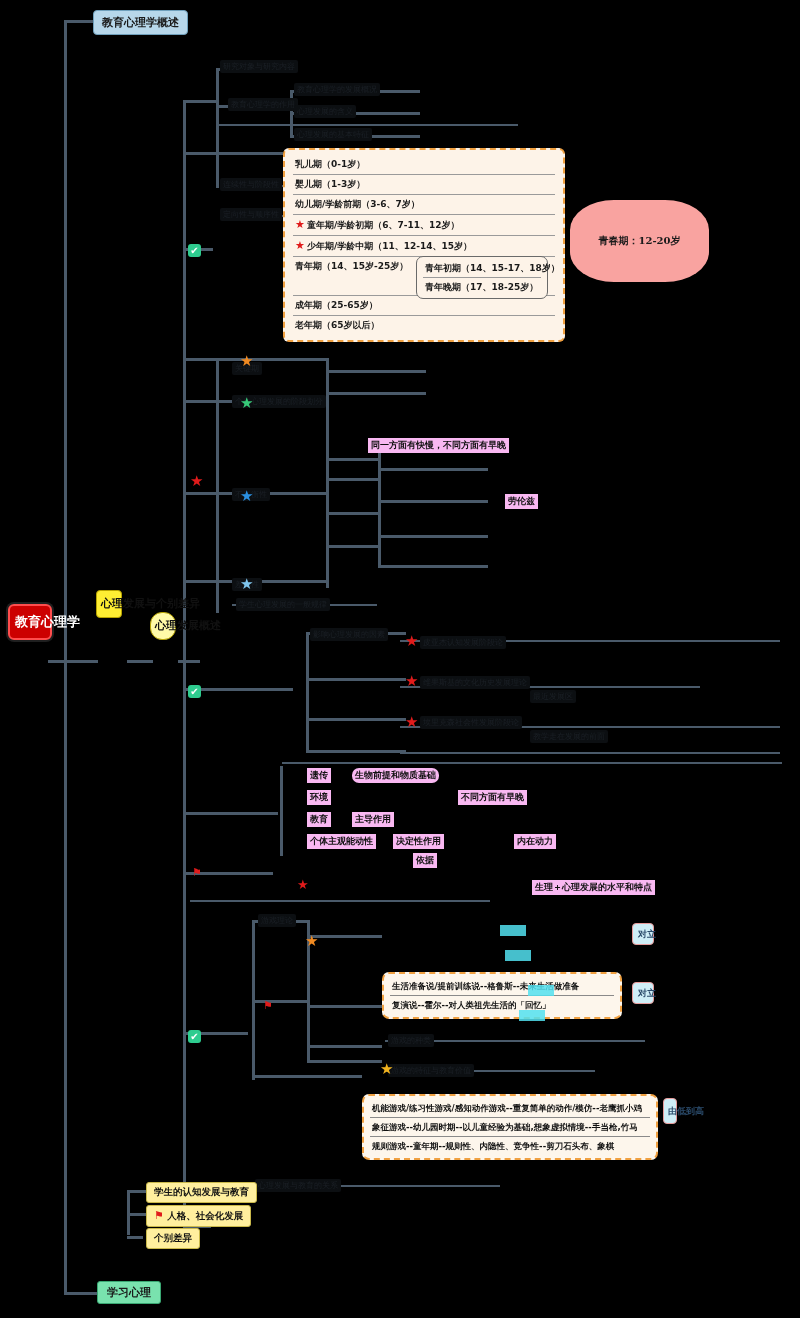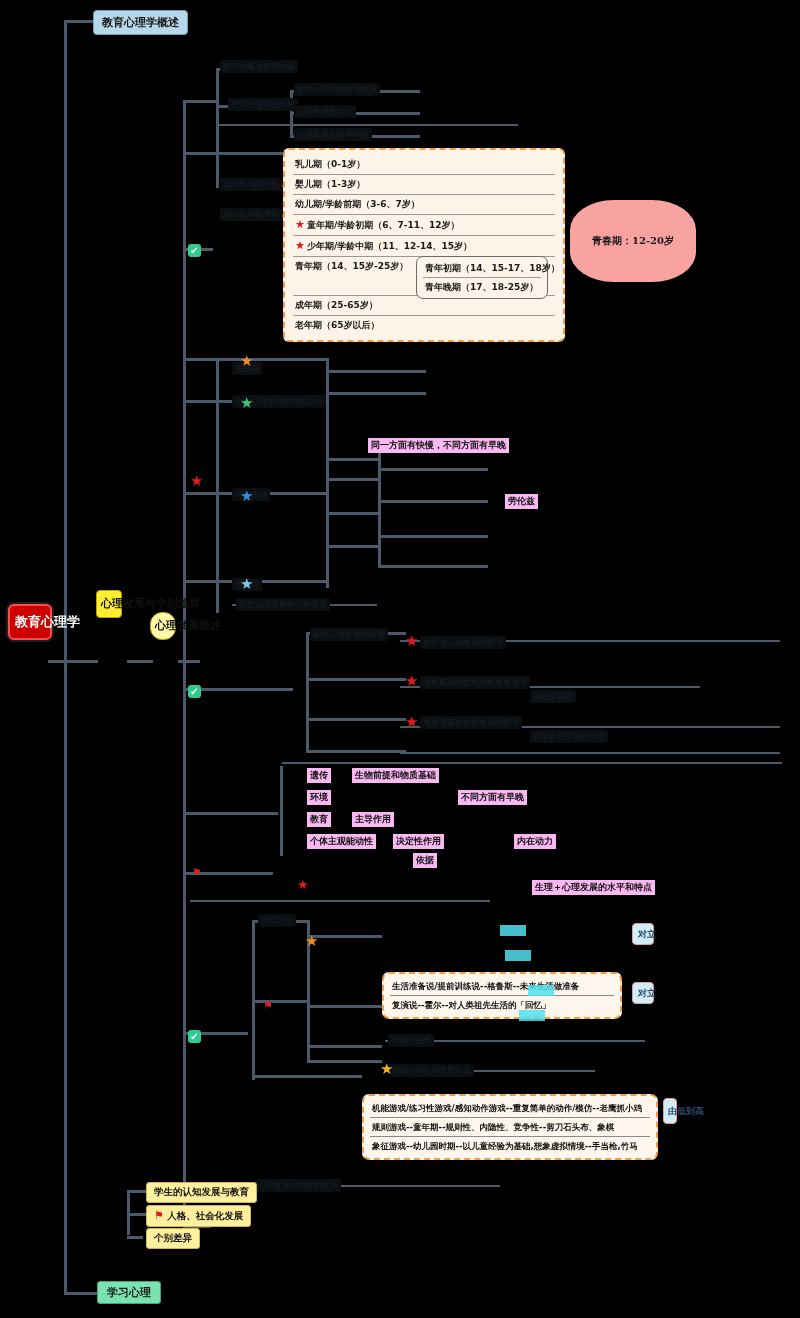--- a/index.html
+++ b/index.html
@@ -51,21 +51,21 @@
 
   
   .subbox{background:#fdf3e8;border:1.5px solid #6a6a6a;border-radius:7px;
           padding:2px 6px;}
   .subrow{font-size:9px;font-weight:bold;color:#1a1a1a;padding:3px 2px;
           border-bottom:1px solid #9a9a9a;line-height:12px;}
   .subrow:last-child{border-bottom:none;}
 
   
   .cloud{background:#f9a3a0;color:#1a1a1a;font-size:10px;font-weight:bold;
-         width:126px;height:82px;display:flex;align-items:center;
+         width:139px;height:82px;display:flex;align-items:center;
          justify-content:center;border-radius:44px/30px;
          font-family:"DejaVu Serif","Liberation Serif",serif;}
 
   
   .pink{background:#f9b8f2;color:#111;font-size:9px;font-weight:bold;
         padding:1px 3px;}
 
   
   .bluetag{background:#cfeef7;border:1px solid #e79a9a;border-radius:4px;
         color:#2a4a6a;font-size:9px;font-weight:bold;text-align:center;
@@ -277,21 +277,21 @@
     <div class="subrow">青年晚期（17、18-25岁）</div>
   </div>
 
   <div class="node cloud" style="left:570px;top:200px;">青春期：12-20岁</div>
 
   <div class="node pink" style="left:368px;top:438px;">同一方面有快慢，不同方面有早晚</div>
   <div class="node pink" style="left:505px;top:494px;">劳伦兹</div>
   <div class="node pink" style="left:532px;top:880px;font-family:Liberation Serif, serif;">生理＋心理发展的水平和特点</div>
 
   <div class="node pink" style="left:307px;top:768px;">遗传</div>
-  <div class="node pink" style="left:352px;top:768px;">生物前提和物质基础</div>
+  <div class="node pink" style="left:352px;top:768px;border-radius:7px;">生物前提和物质基础</div>
   <div class="node pink" style="left:307px;top:790px;">环境</div>
   <div class="node pink" style="left:458px;top:790px;">不同方面有早晚</div>
   <div class="node pink" style="left:307px;top:812px;">教育</div>
   <div class="node pink" style="left:352px;top:812px;">主导作用</div>
   <div class="node pink" style="left:307px;top:834px;">个体主观能动性</div>
   <div class="node pink" style="left:393px;top:834px;">决定性作用</div>
   <div class="node pink" style="left:514px;top:834px;">内在动力</div>
   <div class="node pink" style="left:413px;top:853px;">依据</div>
 
   <div class="node bluetag" style="left:632px;top:923px;width:22px;">对立</div>
@@ -302,22 +302,22 @@
   </div>
   <div class="node bluetag" style="left:632px;top:982px;width:22px;">对立</div>
 
   <div class="node" style="left:500px;top:925px;width:26px;height:11px;background:#52e0f0;opacity:.85;"></div>
   <div class="node" style="left:505px;top:950px;width:26px;height:11px;background:#52e0f0;opacity:.85;"></div>
   <div class="node" style="left:528px;top:985px;width:26px;height:11px;background:#52e0f0;opacity:.85;"></div>
   <div class="node" style="left:519px;top:1010px;width:26px;height:11px;background:#52e0f0;opacity:.85;"></div>
 
   <div class="node gbox" style="left:362px;top:1094px;width:296px;">
     <div class="grow">机能游戏/练习性游戏/感知动作游戏--重复简单的动作/模仿--老鹰抓小鸡</div>
+    <div class="grow">象征游戏--幼儿园时期--以儿童经验为基础,想象虚拟情境--手当枪,竹马</div>
     <div class="grow">规则游戏--童年期--规则性、内隐性、竞争性--剪刀石头布、象棋</div>
-    <div class="grow">象征游戏--幼儿园时期--以儿童经验为基础,想象虚拟情境--手当枪,竹马</div>
   </div>
   <div class="node bluetag" style="left:663px;top:1098px;width:14px;padding:6px 4px;">由低到高</div>
 
   <div class="node ybadge" style="left:146px;top:1182px;">学生的认知发展与教育</div>
   <div class="node ybadge" style="left:146px;top:1205px;">
     <span class="flag">⚑</span>
     <span>人格、社会化发展</span>
   </div>
   <div class="node ybadge" style="left:146px;top:1228px;">个别差异</div>
 

